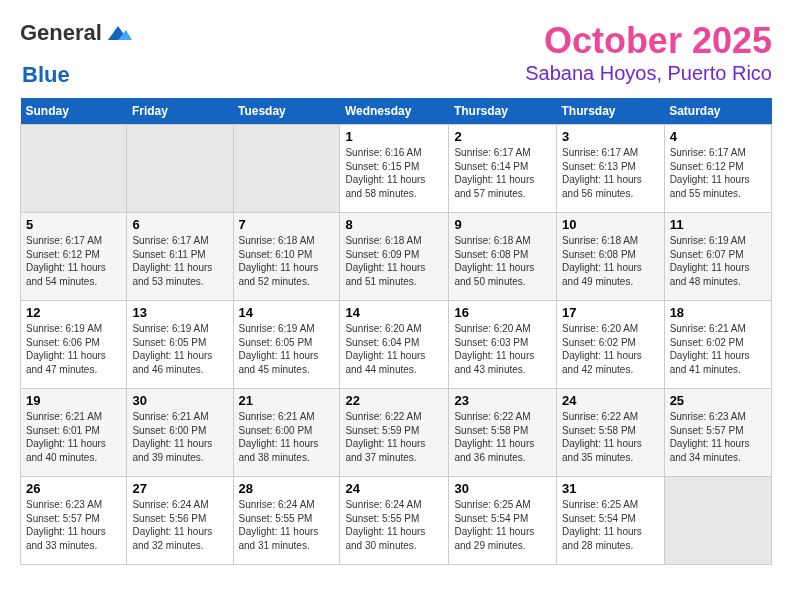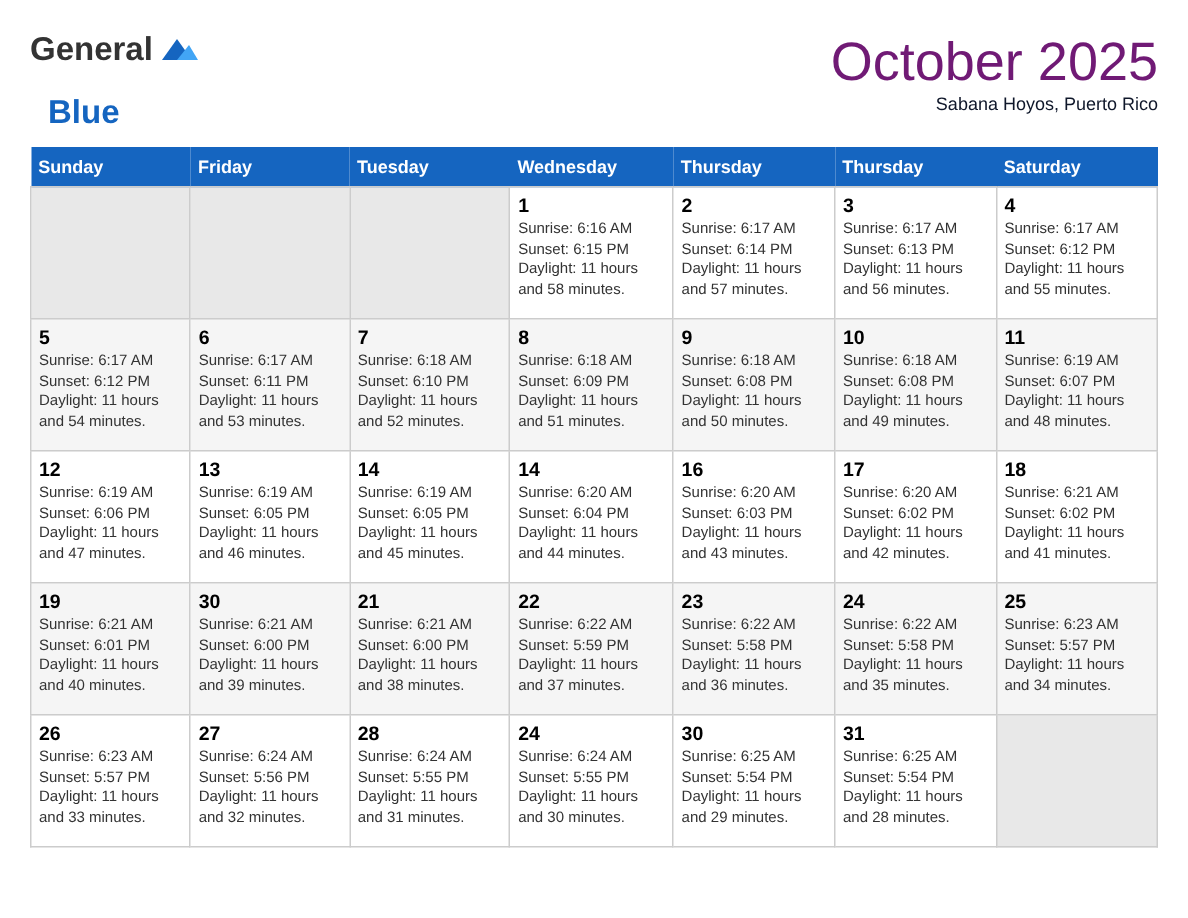--- a/index.html
+++ b/index.html
@@ -29,26 +29,26 @@
     .logo-icon {
       width: 28px;
       height: 22px;
       margin-left: 2px;
     }
     .title-block {
       text-align: right;
     }
     .month-title {
       font-size: 36px;
-      font-weight: normal;
-      color: #701a75;
+      font-weight: bold;
+      color: #ec4899;
     }
     .subtitle {
-      font-size: 12px;
-      color: #0f172a;
+      font-size: 20px;
+      color: #6d28d9;
     }
     table {
       width: 100%;
       border-collapse: collapse;
       font-size: 11px;
     }
     th {
       background-color: #1565c0;
       color: white;
       text-align: left;
@@ -90,21 +90,21 @@
 
 <div class="header">
   <div class="logo">
     <div class="logo-text">
       <span style="font-size:22px;font-weight:bold;color:#333;">General</span>
       <svg class="logo-icon" viewBox="0 0 28 22" xmlns="http://www.w3.org/2000/svg">
         <polygon points="4,18 14,4 24,18" fill="#1565c0"></polygon>
         <polygon points="14,18 22,8 28,18" fill="#42a5f5"></polygon>
       </svg>
     </div>
-    <span style="font-size:22px;font-weight:bold;color:#1565c0;margin-top:-4px;margin-left:12px;">Blue</span>
+    <span style="font-size:22px;font-weight:bold;color:#1565c0;margin-top:-4px;margin-left:2px;">Blue</span>
   </div>
   <div class="title-block">
     <div class="month-title">October 2025</div>
     <div class="subtitle">Sabana Hoyos, Puerto Rico</div>
   </div>
 </div>
 
 <table>
   <thead>
     <tr>

